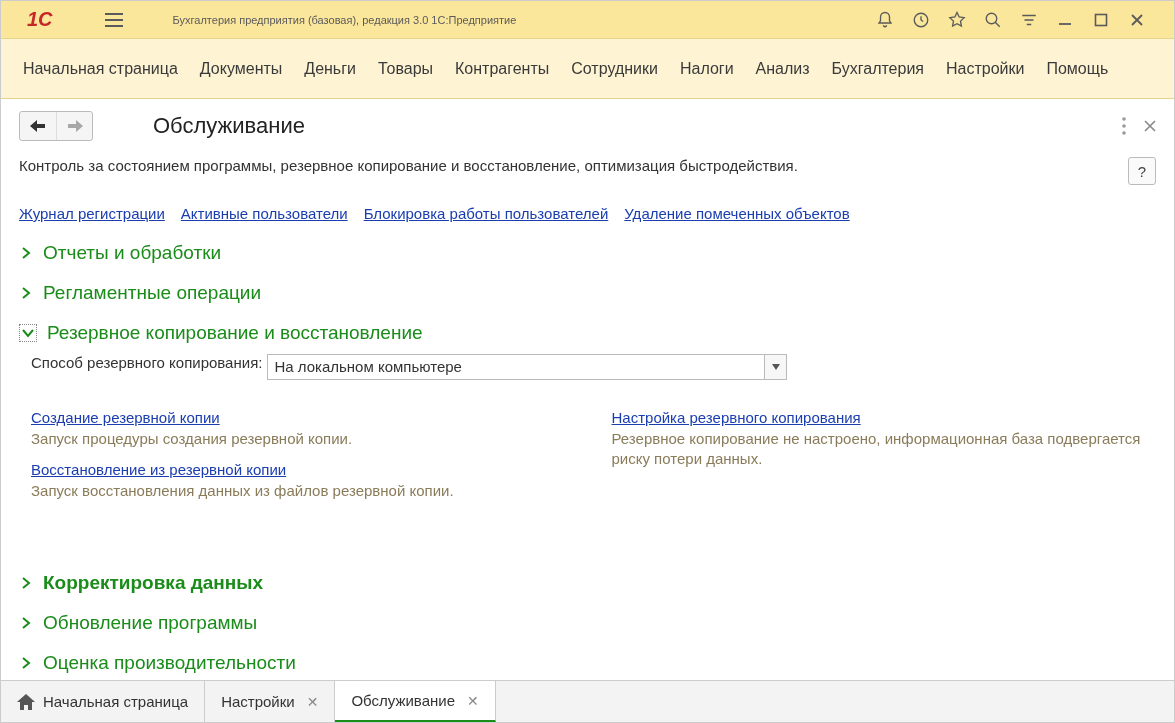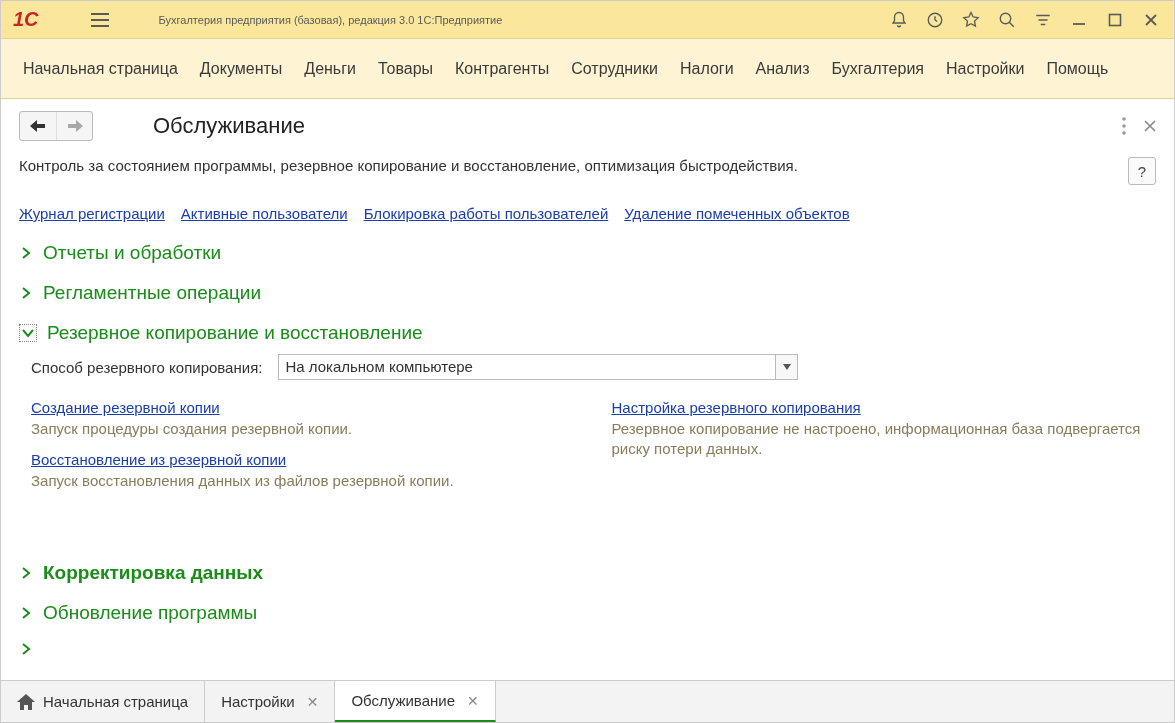--- a/index.html
+++ b/index.html
@@ -1,19 +1,19 @@
 <!DOCTYPE html>
 <html><head>
 <meta charset="utf-8">
 <style>
   * { box-sizing: border-box; margin: 0; padding: 0; }
   body { font-family: Arial, sans-serif; font-size: 14px; background: #fff; width: 1175px; height: 723px; overflow: hidden; display: flex; flex-direction: column; border: 1px solid #ccc; }
 
   
-  .titlebar { background: #fbe79c; height: 38px; display: flex; align-items: center; padding: 0 12px; border-bottom: 1px solid #e6d48a; gap: 40px; }
+  .titlebar { background: #fbe79c; height: 38px; display: flex; align-items: center; padding: 0 26px; border-bottom: 1px solid #e6d48a; gap: 40px; }
   .logo { color: #c62828; font-weight: bold; font-size: 20px; font-style: italic; margin-right: 8px; display: flex; align-items: center; }
   .hamburger { margin: 0 10px 0 4px; cursor: pointer; }
   .title-text { color: #5a5a5a; font-size: 11px; flex: 1; }
   .titlebar-icons { display: flex; align-items: center; gap: 14px; }
   .titlebar-icons .ticon { width: 22px; height: 22px; display: flex; align-items: center; justify-content: center; cursor: pointer; color: #5a5a5a; }
 
   
   .mainmenu { background: #fef4d4; height: 60px; display: flex; align-items: center; padding: 0 22px; gap: 22px; border-bottom: 1px solid #e6d48a; }
   .mainmenu-item { color: #3a3a3a; font-size: 16px; cursor: pointer; }
 
@@ -36,21 +36,21 @@
   .toplinks { margin-top: 20px; display: flex; gap: 16px; flex-wrap: wrap; }
   .link { color: #1a3db0; text-decoration: underline; cursor: pointer; font-size: 15px; }
 
   .sections { margin-top: 20px; }
   .section { margin-bottom: 18px; }
   .section-head { display: flex; align-items: center; gap: 10px; color: #1a8c1a; font-size: 19px; cursor: pointer; }
   .chevron { width: 14px; height: 14px; display: flex; align-items: center; justify-content: center; }
   .chevron.boxed { border: 1px dotted #888; width: 18px; height: 18px; }
 
   .section-body { margin-top: 10px; margin-left: 12px; }
-  .field-row { display: flex; align-items: center; gap: 16px; margin-bottom: 19px; }
+  .field-row { display: flex; gap: 5px; margin-bottom: 29px; }
   .field-label { font-size: 15px; color: #333; }
   .select-wrap { display: flex; border: 1px solid #bbb; height: 26px; width: 520px; background: #fff; }
   .select-val { flex: 1; padding: 3px 6px; font-size: 15px; color: #333; }
   .select-btn { width: 22px; border-left: 1px solid #bbb; display: flex; align-items: center; justify-content: center; cursor: pointer; background: #f7f7f7; }
 
   .cols { display: flex; gap: 36px; }
   .col { flex: 1; }
   .linkblock { margin-bottom: 12px; }
   .sub { color: #8a7c5a; font-size: 15px; margin-top: 3px; line-height: 1.35; }
 
@@ -265,20 +265,21 @@
       </div>
     </div>
 
     <div class="section">
       <div class="section-head">
         <span class="chevron">
           <svg width="10" height="12" viewBox="0 0 10 12" fill="none" stroke="#1a8c1a" stroke-width="2">
               <path d="M2 1l6 5-6 5"></path>
             </svg>
         </span>
+        <span>Оценка производительности</span>
       </div>
     </div>
 
   </div>
 </div>
 
 <div class="bottom-tabs">
   <div class="btab">
     <span>
       <svg width="18" height="16" viewBox="0 0 18 16" fill="#555">

